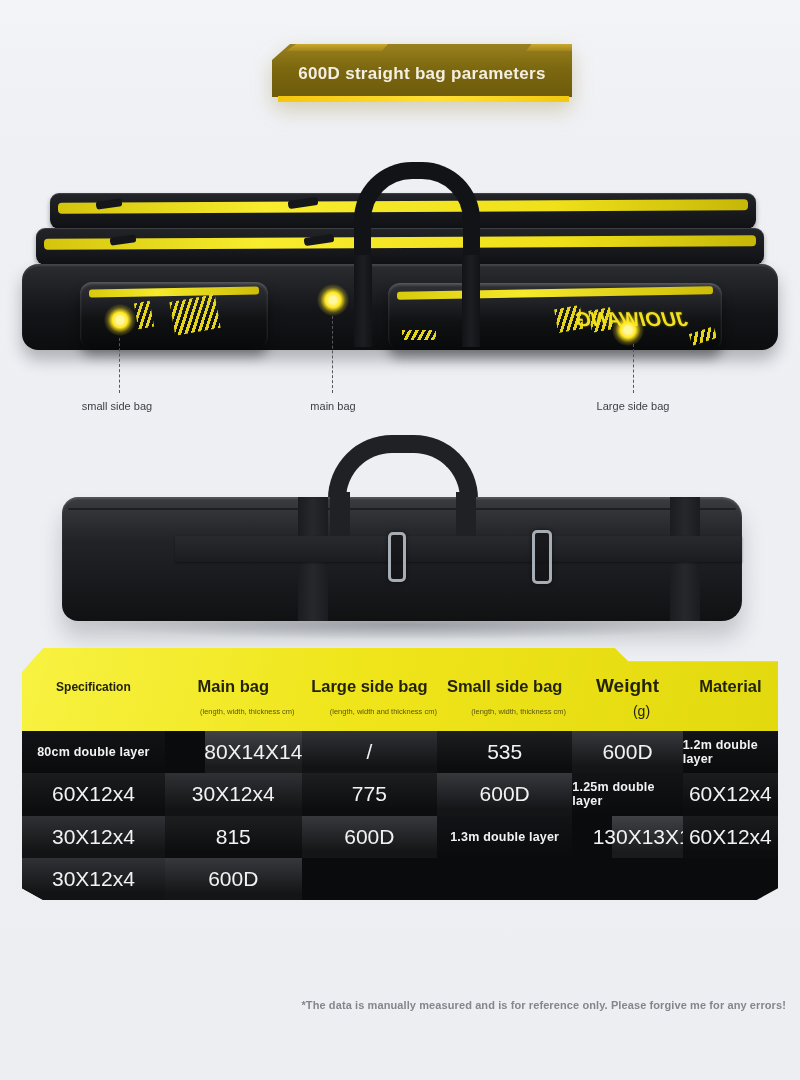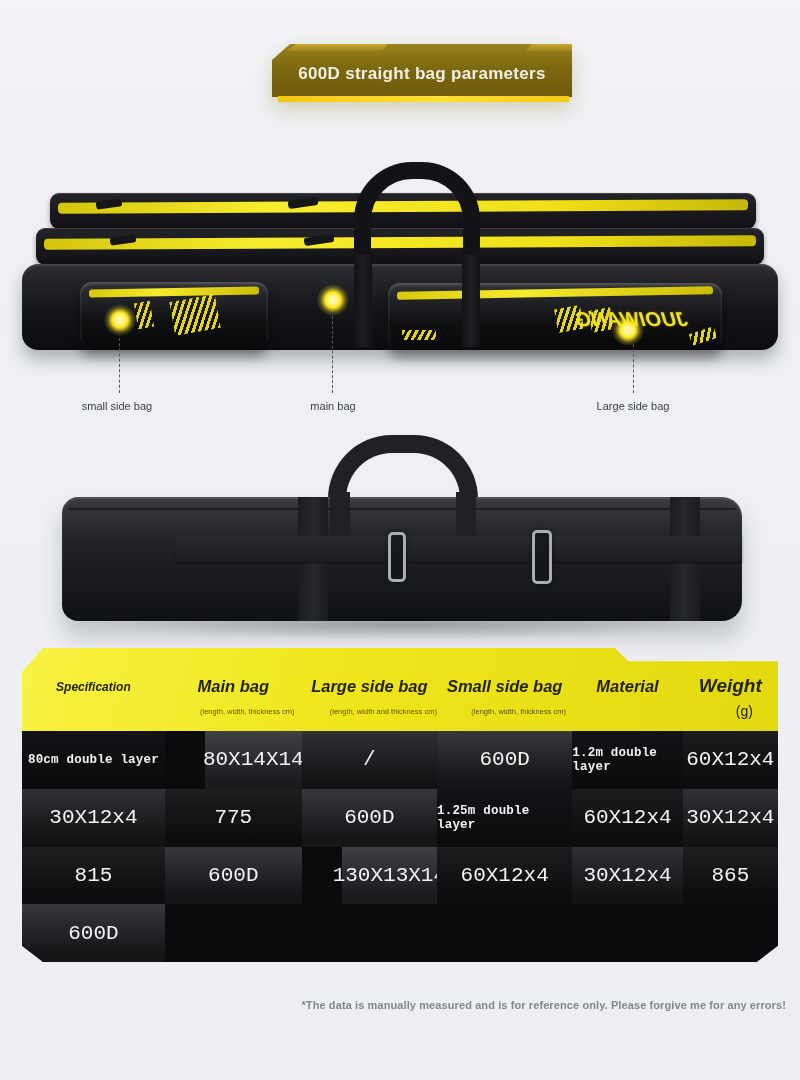--- a/index.html
+++ b/index.html
@@ -44,26 +44,26 @@
   .bb-strap-v{position:absolute;top:497px;width:30px;height:124px;background:linear-gradient(90deg,#1b1c1f,#27282c 50%,#1b1c1f);}
   .bb-strap-h{position:absolute;left:175px;top:536px;width:567px;height:26px;background:linear-gradient(180deg,#292a2e,#1b1c1f);box-shadow:0 1px 2px rgba(0,0,0,.4);}
   .bb-leg{position:absolute;width:20px;background:#202124;}
   .buckle{position:absolute;border:3px solid #a7adb4;border-radius:5px;background:rgba(18,19,22,.65);box-shadow:0 0 4px rgba(0,0,0,.55);}
   .bb-shadow{position:absolute;left:90px;top:610px;width:630px;height:30px;border-radius:50%;background:radial-gradient(ellipse,rgba(60,66,78,.30),rgba(60,66,78,0) 70%);}
 
   
   .tbl{position:absolute;left:22px;top:648px;width:756px;}
   .tbl-header{height:83px;clip-path:polygon(0 29%,2.8% 0,78.4% 0,80.2% 16%,100% 16%,100% 100%,0 100%);background:linear-gradient(105deg,#f8f242,#efe51a 45%,#e2d90e);display:grid;grid-template-columns:18.9% 18.1% 17.9% 17.9% 14.6% 12.6%;}
   .hcell{display:flex;flex-direction:column;align-items:center;justify-content:center;padding-top:14px;color:#232309;}
-  .hcell .hlabel{font-size:16.5px;font-weight:700;font-style:italic;}
+  .hcell .hlabel{font-size:16.5px;font-weight:700;}
   .hcell .hsub{font-size:7.5px;margin-top:11px;color:rgba(45,45,12,.78);min-height:9px;padding-left:28px;}
   .hcell-spec .hlabel{font-size:12px;font-weight:600;}
   .hcell-weight .hlabel{font-size:19px;}
   .hcell-weight .hsub{font-size:14px;margin-top:6px;color:#232309;}
-  .tbl-body{height:231px;clip-path:polygon(0 0,100% 0,100% 93%,97.2% 100%,2.8% 100%,0 93%);display:grid;grid-template-columns:18.9% 18.1% 17.9% 17.9% 14.6% 12.6%;grid-auto-rows:1fr;background:#0a0b0c;font-family:Liberation Mono, monospace;}
+  .tbl-body{height:169px;clip-path:polygon(0 0,100% 0,100% 93%,97.2% 100%,2.8% 100%,0 93%);display:grid;grid-template-columns:18.9% 18.1% 17.9% 17.9% 14.6% 12.6%;grid-auto-rows:1fr;background:#0a0b0c;}
   .cell{display:flex;align-items:center;justify-content:center;color:#f2f2f2;font-size:21px;font-weight:400;}
   .cell.rowlab{font-size:12.5px;font-weight:700;letter-spacing:.2px;}
   .col1{background:linear-gradient(180deg,#121316,#0a0b0c);}
   .col2{background:linear-gradient(180deg,#404145,#1a1b1d 85%);margin-left:40px;}
   .col3{background:linear-gradient(180deg,#1b1c1e,#0c0d0e 85%);}
   .col4{background:linear-gradient(180deg,#303135,#121314 85%);}
   .col5{background:linear-gradient(180deg,#1d1e20,#0c0d0e 85%);}
   .col6{background:linear-gradient(180deg,#37383c,#141517 85%);text-align:right;}
 
   .footnote{position:absolute;left:0;right:14px;top:999px;text-align:right;font-size:11px;font-weight:600;color:#83878d;letter-spacing:.1px;padding-left:47px;}
@@ -148,47 +148,48 @@
         <span class="hsub">(length, width, thickness cm)</span>
       </div>
       <div class="hcell">
         <span class="hlabel">Large side bag</span>
         <span class="hsub">(length, width and thickness cm)</span>
       </div>
       <div class="hcell">
         <span class="hlabel">Small side bag</span>
         <span class="hsub">(length, width, thickness cm)</span>
       </div>
+      <div class="hcell hcell-weight">
+        <span class="hlabel">Weight</span>
+        <span class="hsub">(g)</span>
+      </div>
       <div class="hcell">
         <span class="hlabel">Material</span>
         <span class="hsub"></span>
-      </div>
-      <div class="hcell hcell-weight">
-        <span class="hlabel">Weight</span>
-        <span class="hsub">(g)</span>
       </div>
     </div>
     <div class="tbl-body">
         <div class="cell col1 rowlab">80cm double layer</div>
         <div class="cell col2">80X14X14</div>
         <div class="cell col4">/</div>
+        <div class="cell col5">535</div>
         <div class="cell col6">600D</div>
         <div class="cell col1 rowlab">1.2m double layer</div>
         <div class="cell col3">60X12x4</div>
         <div class="cell col4">30X12x4</div>
         <div class="cell col5">775</div>
         <div class="cell col6">600D</div>
         <div class="cell col1 rowlab">1.25m double layer</div>
         <div class="cell col3">60X12x4</div>
         <div class="cell col4">30X12x4</div>
         <div class="cell col5">815</div>
         <div class="cell col6">600D</div>
+        <div class="cell col1 rowlab">1.3m double layer</div>
         <div class="cell col2">130X13X14</div>
         <div class="cell col3">60X12x4</div>
         <div class="cell col4">30X12x4</div>
-        <div class="cell col5">865</div>
         <div class="cell col6">600D</div>
       </div>
   </div>
 
   <div class="footnote">*The data is manually measured and is for reference only. Please forgive me for any errors!</div>
 
 </div>
 
 </body></html>

